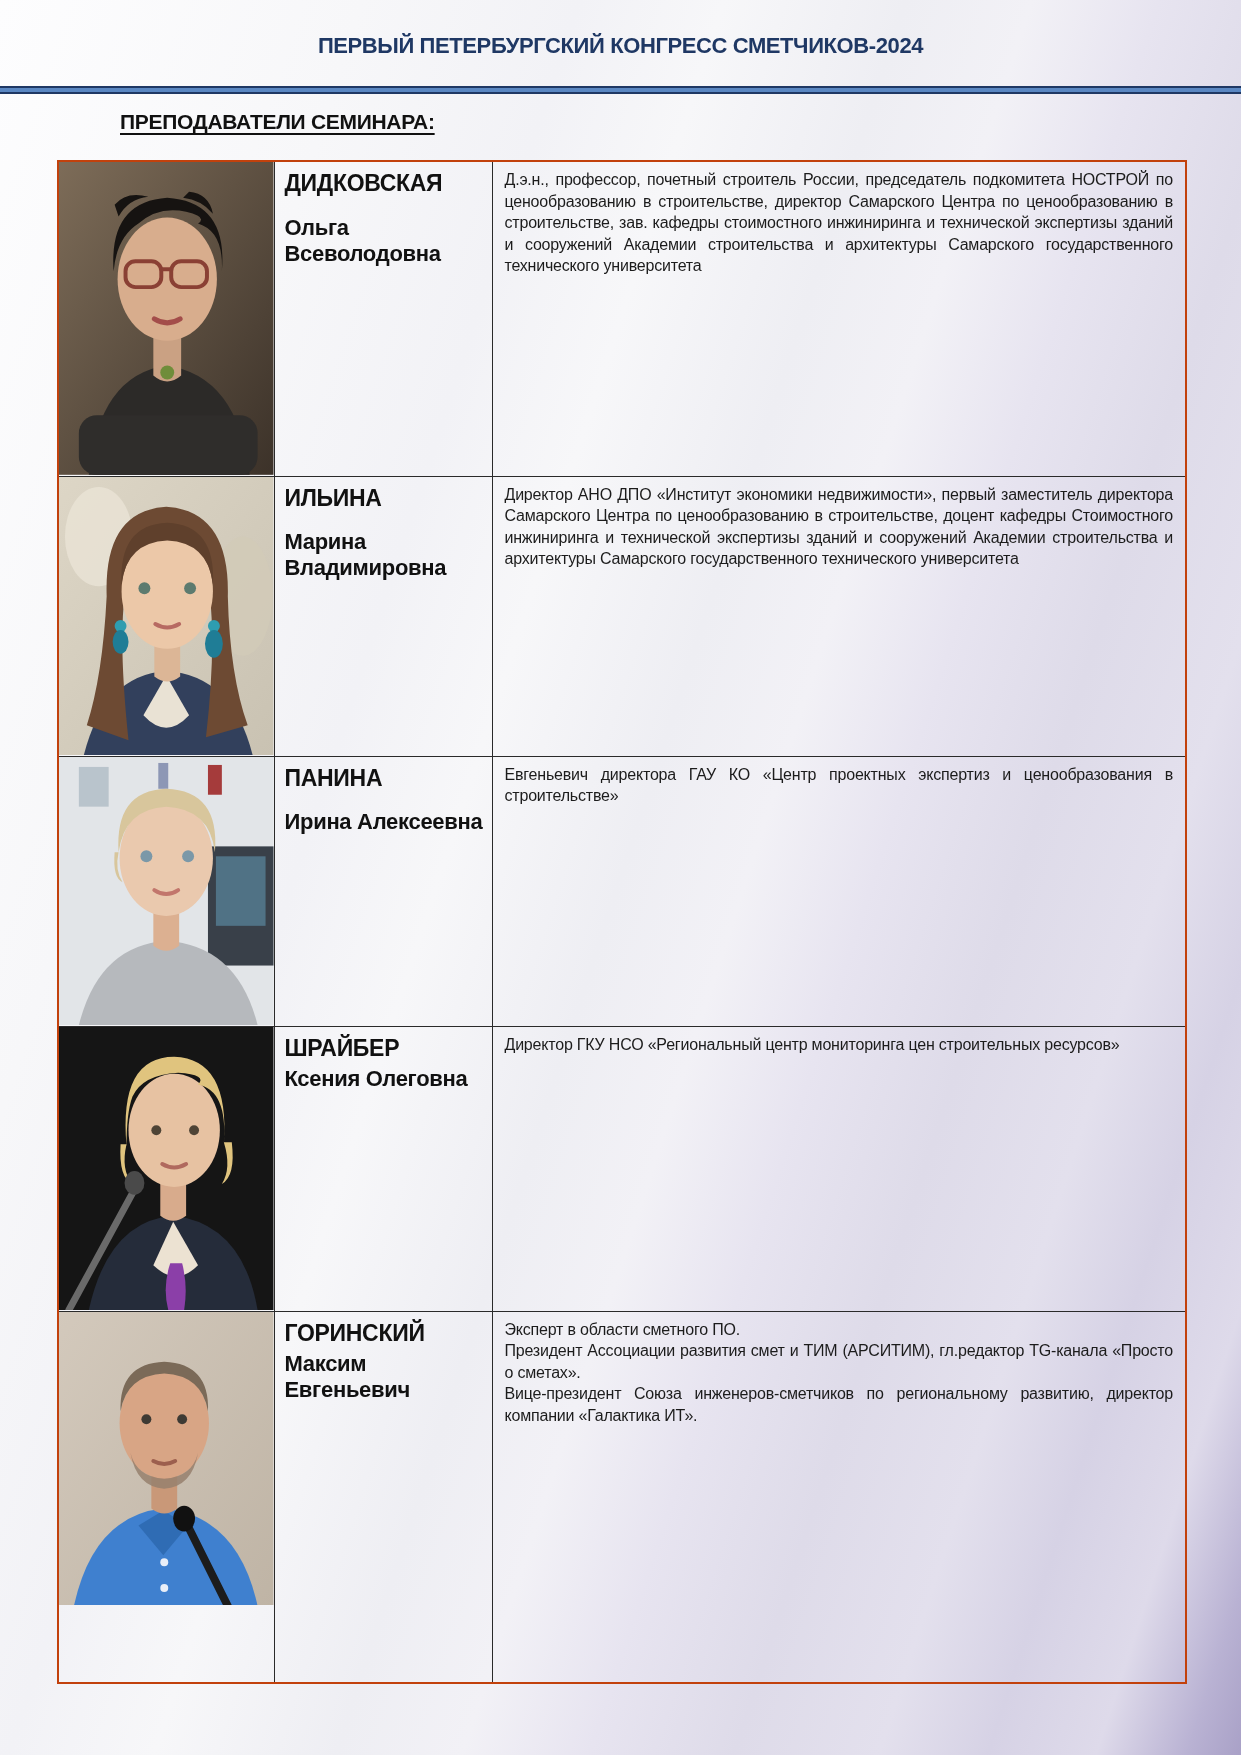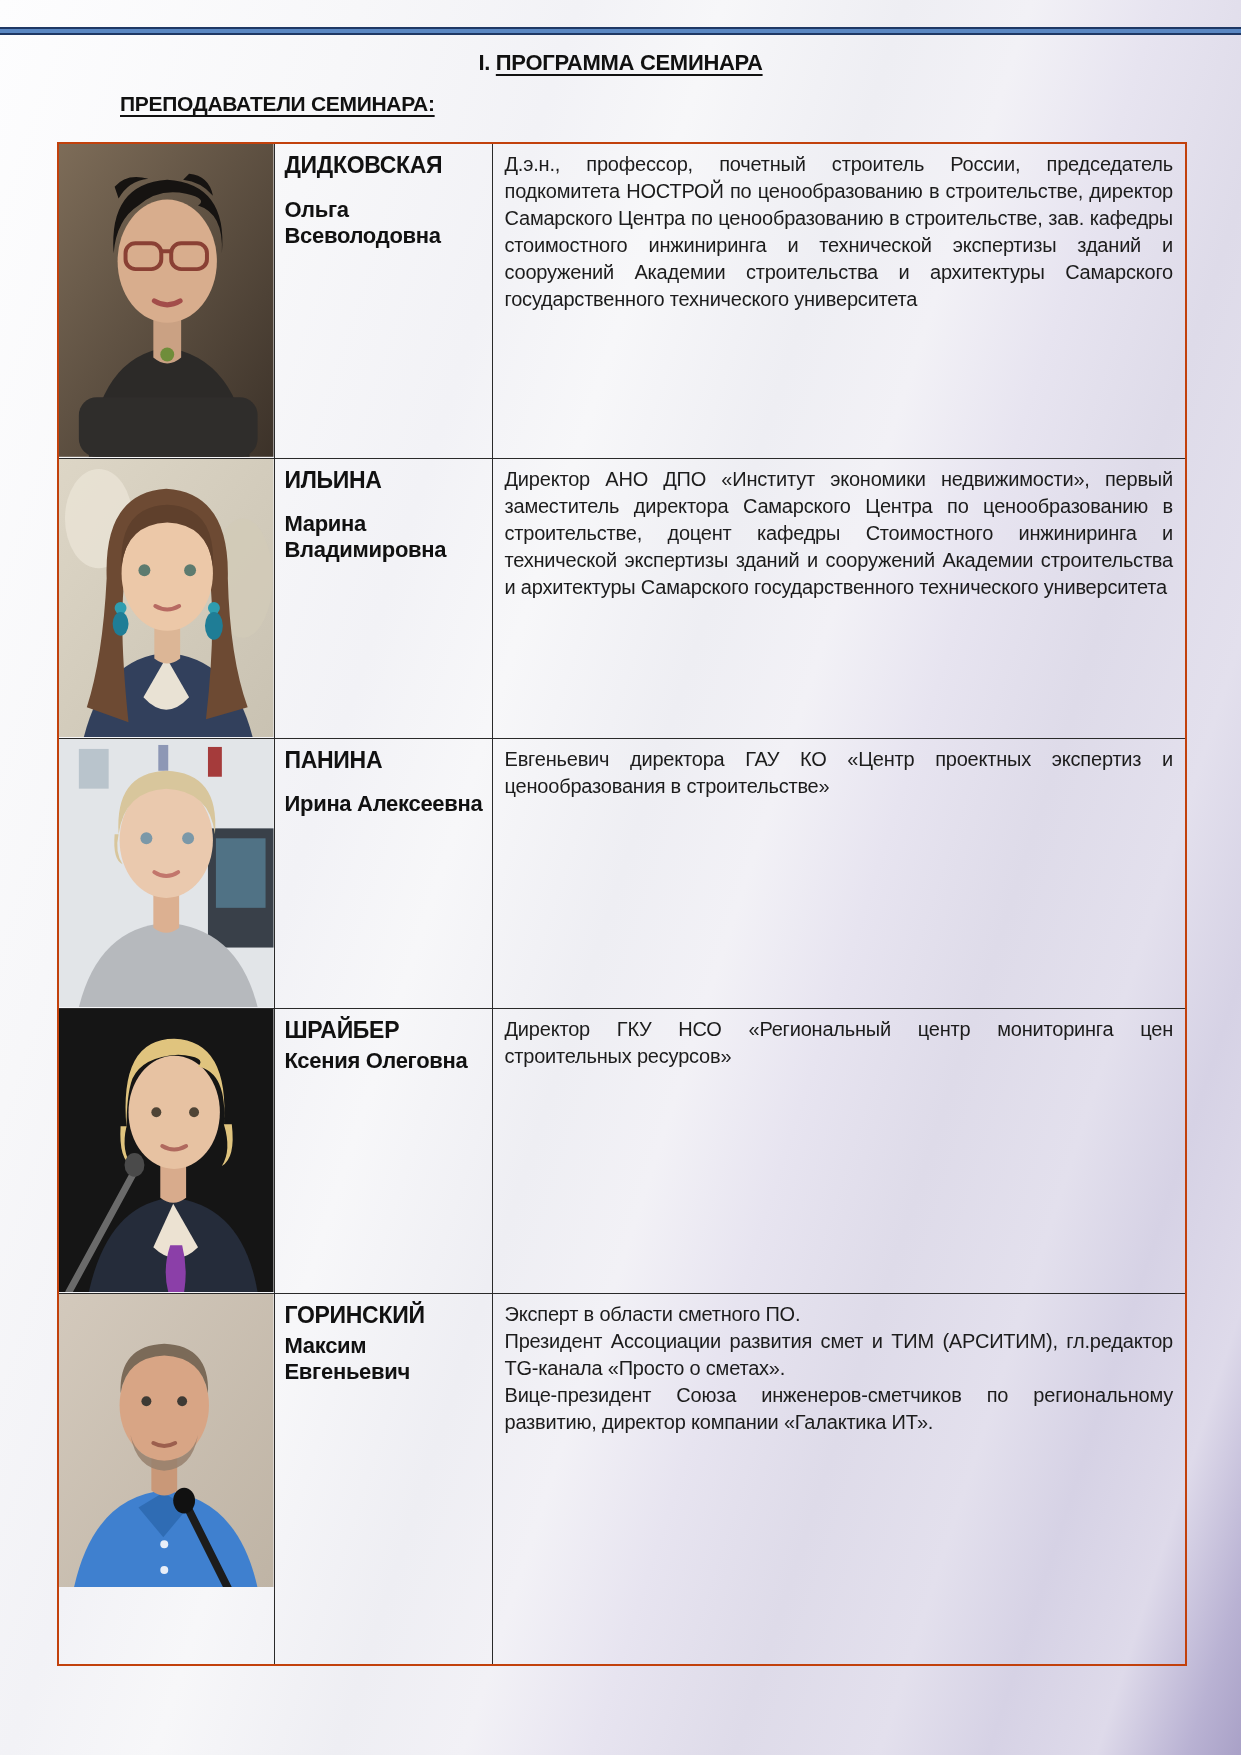--- a/index.html
+++ b/index.html
@@ -48,37 +48,34 @@
   col.c-name{width:218px;}
   col.c-desc{width:694px;}
   td.photo-cell{padding:0;}
   td.photo-cell svg{display:block;width:100%;height:100%;}
   td.name-cell{padding:8px 8px 0 10px;}
   .surname{font-size:23px;font-weight:bold;line-height:1.2;color:#111;letter-spacing:-0.3px;}
   .given{font-size:22px;font-weight:bold;line-height:1.2;color:#111;margin-top:17px;letter-spacing:-0.3px;}
   tr.tight .given{margin-top:4px;}
   td.desc-cell{padding:7px 12px 0 12px;}
   td.desc-cell p{
-    margin:0;font-size:20px;line-height:1.35;color:#1c1c1c;
+    margin:0;font-size:16px;line-height:1.35;color:#1c1c1c;
     text-align:justify;letter-spacing:-0.2px;
   }
   .r1{height:315px;} .r2{height:280px;} .r3{height:270px;} .r4{height:285px;margin-top:44px;} .r5{height:372px;}
 </style>
 </head>
 <body>
 
 <div class="page">
 
+  <h1 class="doc-title">ПЕРВЫЙ ПЕТЕРБУРГСКИЙ КОНГРЕСС СМЕТЧИКОВ-2024</h1>
 
   <div class="divider"></div>
 
-  <div class="section-heading">
-    <span>I.</span>
-    <span class="u">ПРОГРАММА СЕМИНАРА</span>
-  </div>
 
   <div class="teachers-heading u">ПРЕПОДАВАТЕЛИ СЕМИНАРА:</div>
 
   <table class="teachers-table">
     <colgroup>
         <col class="c-photo">
         <col class="c-name">
         <col class="c-desc">
       </colgroup>
     <tbody>

